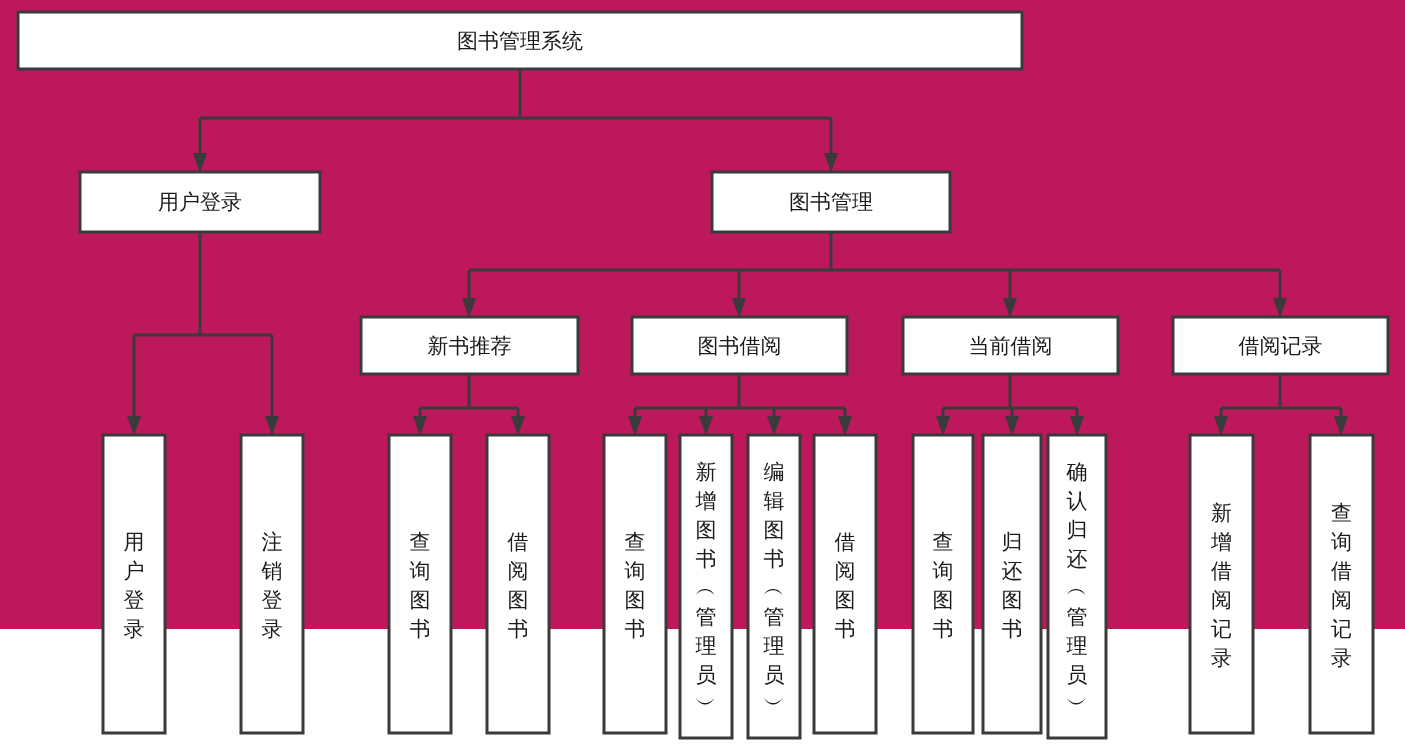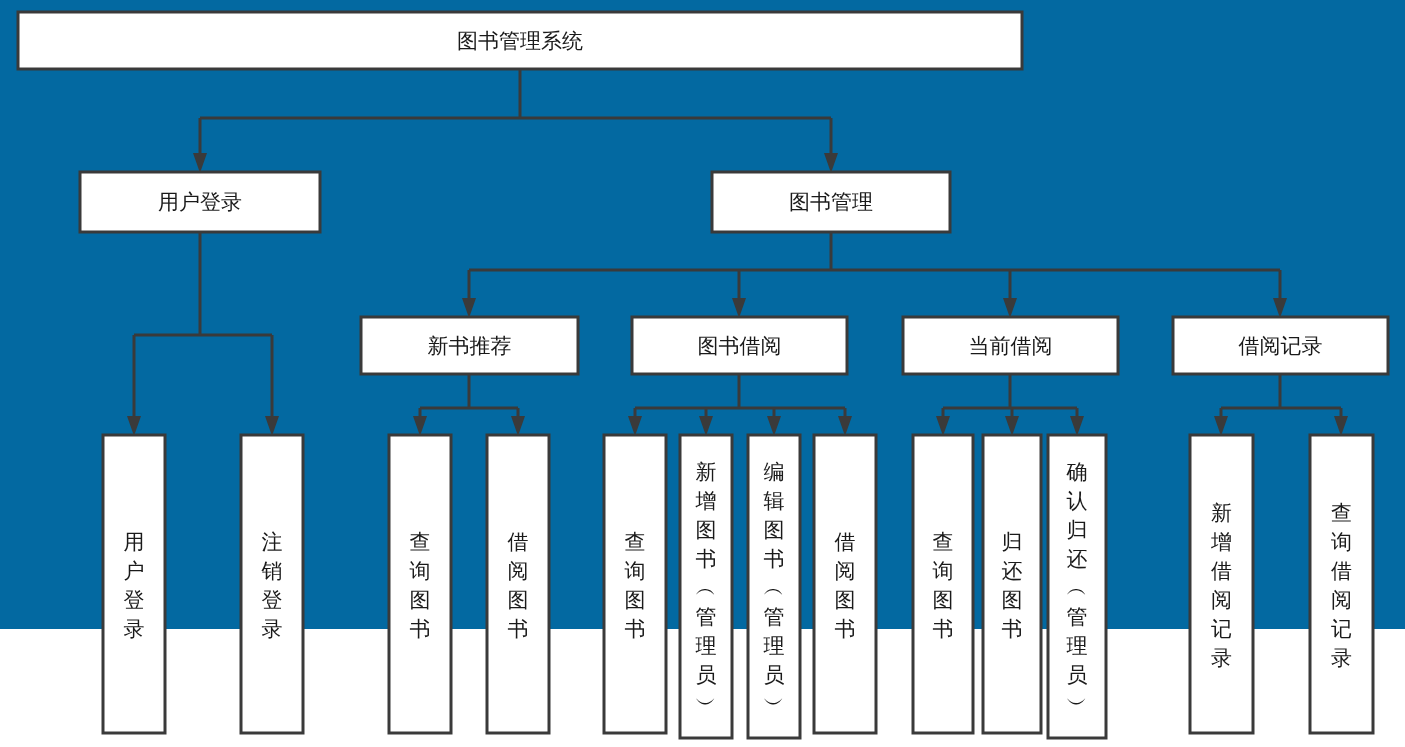--- a/index.html
+++ b/index.html
@@ -11,21 +11,21 @@
   body {
     width: 1405px;
     height: 747px;
     font-family: "DejaVu Sans", "Liberation Sans", sans-serif;
     overflow: hidden;
   }
   #diagram-root {
     position: relative;
     width: 1405px;
     height: 629px;
-    background: #0369a1;
+    background: #be185d;
   }
   svg#flow-svg {
     position: absolute;
     left: 0;
     top: 0;
     width: 1405px;
     height: 747px;
     display: block;
   }
   .node-box {

